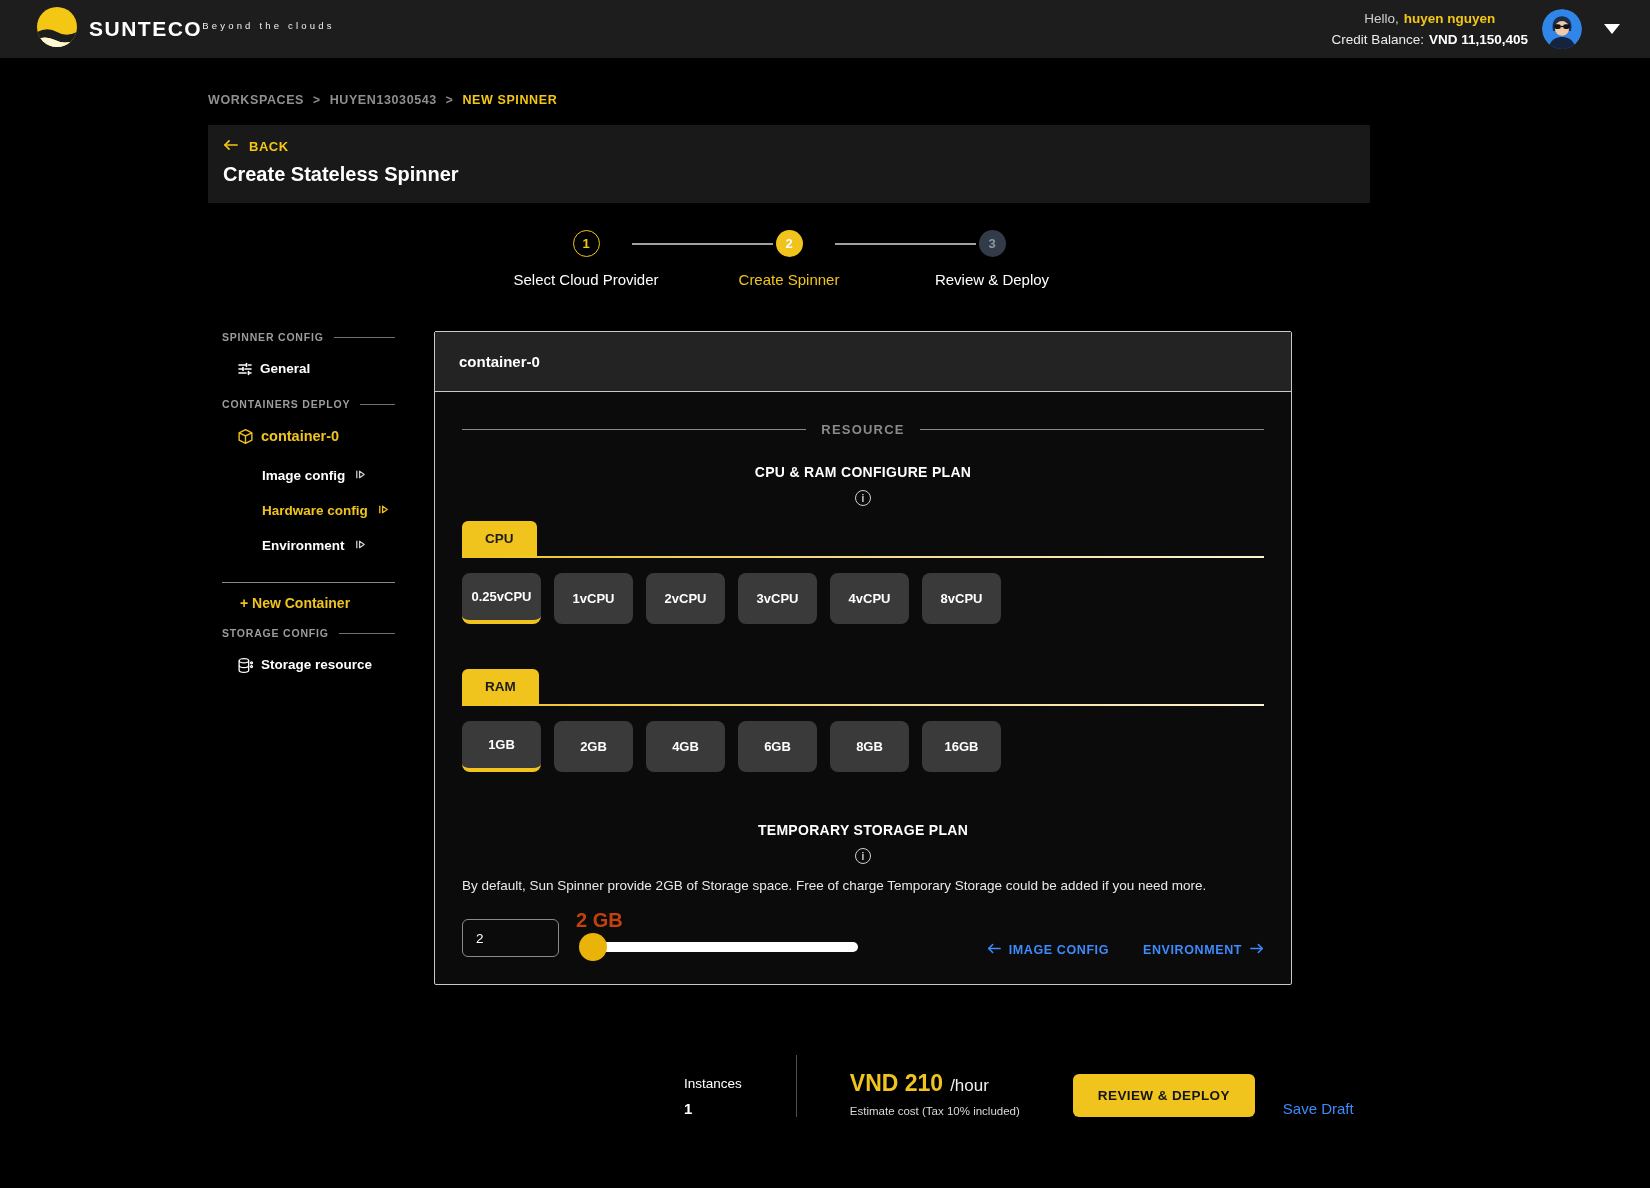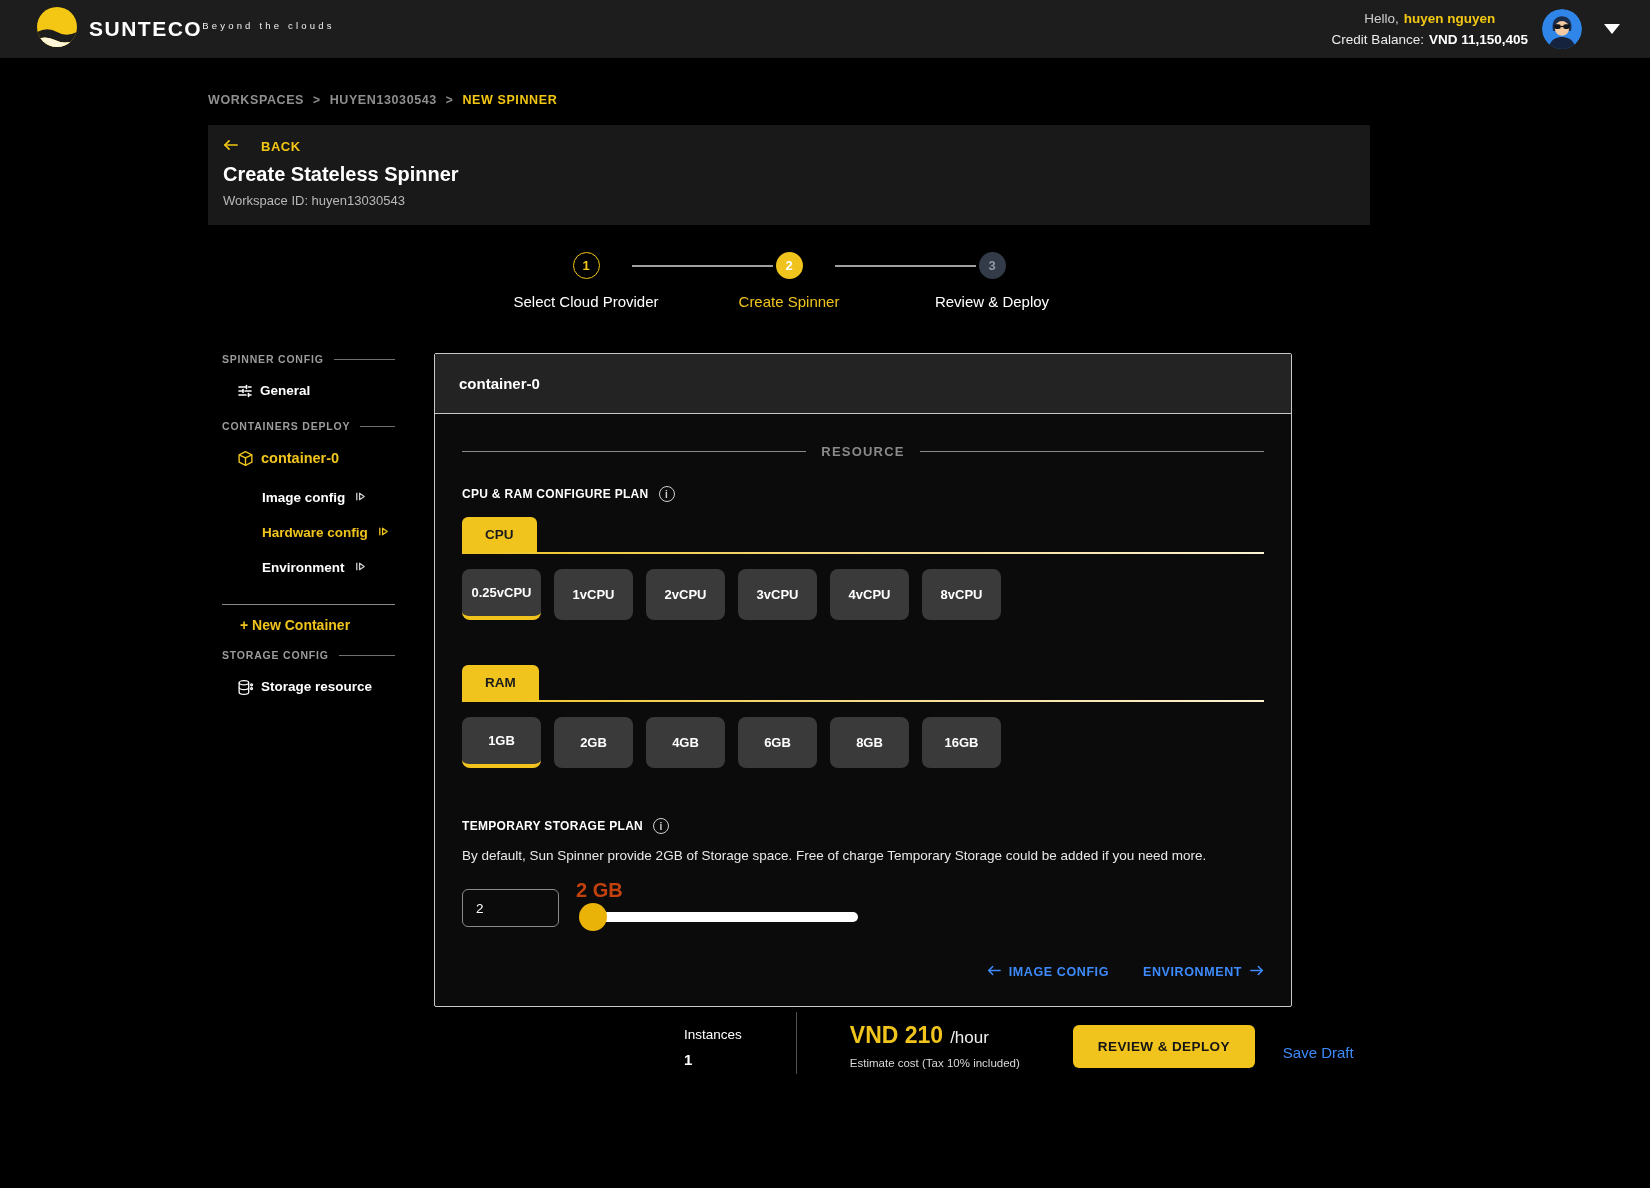--- a/index.html
+++ b/index.html
@@ -23,21 +23,21 @@
 
   
   .content { width:1162px; margin-left:208px; position:relative; }
 
   .breadcrumb { margin-top:35px; font-size:12.5px; font-weight:600; letter-spacing:0.6px; display:flex; align-items:center; gap:9px; }
   .crumb { color:#8f8f8f; cursor:pointer; }
   .crumb.current { color:#f3c713; cursor:default; }
   .crumb-sep { color:#8f8f8f; font-size:12px; }
 
   .header-card { margin-top:18px; background:#191919; padding:14px 15px 17px; }
-  .back-row { display:flex; align-items:center; gap:23px; color:#f3c713; font-weight:bold; font-size:13px; letter-spacing:0.5px; cursor:pointer; }
+  .back-row { display:flex; align-items:center; gap:11px; color:#f3c713; font-weight:bold; font-size:13px; letter-spacing:0.5px; cursor:pointer; }
   .page-title { font-size:20px; font-weight:bold; margin-top:9px; color:#fff; }
   .page-subtitle { font-size:13px; color:#b9b9b9; margin-top:7px; }
 
   
   .stepper { margin-top:27px; display:flex; justify-content:center; }
   .step { width:203px; display:flex; flex-direction:column; align-items:center; position:relative; cursor:pointer; }
   .step-circle { width:27px; height:27px; border-radius:50%; display:flex; align-items:center; justify-content:center; font-size:13px; font-weight:bold; }
   .step.done .step-circle { border:1.5px solid #f3c713; color:#f3c713; background:transparent; }
   .step.active .step-circle { background:#f0c41d; color:#fff; }
   .step.pending .step-circle { background:#333b49; color:#8d97a5; }
@@ -60,21 +60,21 @@
   .skip-icon { display:inline-flex; margin-left:2px; }
 
   
   .panel { flex:0 0 858px; margin-left:39px; border:1px solid #c9c9c9; border-radius:2px; background:#0b0b0b; height:654px; }
   .panel-header { background:#232323; padding:21px 24px; font-size:15px; font-weight:bold; border-bottom:1px solid #c9c9c9; }
   .panel-body { padding:0 27px; position:relative; height:590px; }
 
   .resource-divider { display:flex; align-items:center; gap:15px; color:#8a8a8a; font-weight:bold; font-size:13px; letter-spacing:1.2px; padding-top:30px; }
   .resource-divider .line { flex:1; height:1px; background:#8a8a8a; }
 
-  .section-heading { display:flex; align-items:center; gap:10px; font-size:12px; font-weight:bold; letter-spacing:0.3px; margin-top:27px; color:#fff; }
+  .section-heading { display:flex; align-items:center; gap:10px; font-size:14px; font-weight:bold; letter-spacing:0.3px; margin-top:27px; color:#fff;flex-direction:column; }
   .info-icon { width:16px; height:16px; border:1.5px solid #cfcfcf; border-radius:50%; color:#cfcfcf; font-size:10px; font-weight:bold; display:inline-flex; align-items:center; justify-content:center; cursor:pointer; flex-shrink:0; }
   .info-icon::after { content:"i"; }
 
   .tab { display:inline-block; background:#f0c41d; color:#1c1c1c; font-weight:bold; font-size:13.5px; padding:10px 23px; border-radius:6px 6px 0 0; margin-top:15px; cursor:pointer; }
   .tab-underline { height:2px; background:linear-gradient(90deg,#f0c41d 0%,#f5dd95 55%,#fdf3d2 100%); }
   .tab.ram { margin-top:45px; }
 
   .chips { display:flex; gap:13px; margin-top:15px; }
   .chip { width:79px; height:51px; background:#3a3a3a; border-radius:8px; display:flex; align-items:center; justify-content:center; font-size:13px; font-weight:bold; color:#fff; cursor:pointer; }
   .chip.selected { border-bottom:4px solid #f0c41d; }
@@ -85,21 +85,21 @@
   .storage-input { width:97px; height:38px; background:transparent; border:1px solid #8a8a8a; border-radius:6px; color:#fff; font-size:13.5px; padding:0 13px; font-family:"Liberation Sans", sans-serif; }
   .slider-group { display:flex; flex-direction:column; }
   .slider-value { font-size:20px; font-weight:bold; color:#c2410c; margin-bottom:10px; margin-left:-5px; }
   .slider { position:relative; width:277px; height:10px; background:#fff; border-radius:6px; margin-bottom:5px; cursor:pointer; }
   .slider-thumb { position:absolute; left:-2px; top:50%; transform:translateY(-50%); width:28px; height:28px; border-radius:50%; background:#eab308; cursor:grab; }
 
   .panel-footer { position:absolute; right:27px; bottom:25px; display:flex; gap:34px; }
   .panel-link { color:#3d8bfd; font-size:12.5px; font-weight:bold; letter-spacing:0.6px; display:flex; align-items:center; gap:8px; cursor:pointer; }
 
   
-  .bottombar { position:absolute; left:684px; top:1012px; display:flex; align-items:center; }
+  .bottombar { position:absolute; left:684px; top:1055px; display:flex; align-items:flex-end; }
   .instances { margin-right:54px; margin-top:8px; }
   .instances-label { font-size:13.5px; color:#fff; }
   .instances-value { font-size:15px; font-weight:bold; margin-top:9px; }
   .vdivider { width:1px; height:62px; background:#4f4f4f; margin-right:53px; }
   .price-block { margin-right:53px; margin-top:5px; }
   .price-line { display:flex; align-items:baseline; gap:7px; }
   .price { font-size:23px; font-weight:bold; color:#f0c41d; }
   .price-unit { font-size:17px; color:#f0f0f0; }
   .estimate { font-size:11.5px; color:#d9d9d9; margin-top:8px; }
   .review-btn { background:#f0c41d; color:#151515; font-weight:bold; font-size:13.5px; letter-spacing:0.4px; padding:14px 25px; border:none; border-radius:6px; margin-right:28px; margin-top:6px; cursor:pointer; font-family:"Liberation Sans", sans-serif; }
@@ -169,21 +169,20 @@
       <div class="back-row">
         <span>
           <svg width="15" height="12" viewBox="0 0 16 12" fill="none" stroke="#f3c713" stroke-width="1.8" stroke-linecap="round" stroke-linejoin="round">
               <path d="M15 6H2"></path>
               <path d="M6.5 1.5 2 6l4.5 4.5"></path>
             </svg>
         </span>
         <span>BACK</span>
       </div>
       <div class="page-title">Create Stateless Spinner</div>
-      <div class="page-subtitle">Workspace ID: huyen13030543</div>
     </div>
 
     <div class="stepper">
       <div class="step done">
         <div class="step-circle">1</div>
         <div class="step-label">Select Cloud Provider</div>
       </div>
       <div class="step active">
         <div class="step-circle">2</div>
         <div class="step-label">Create Spinner</div>

